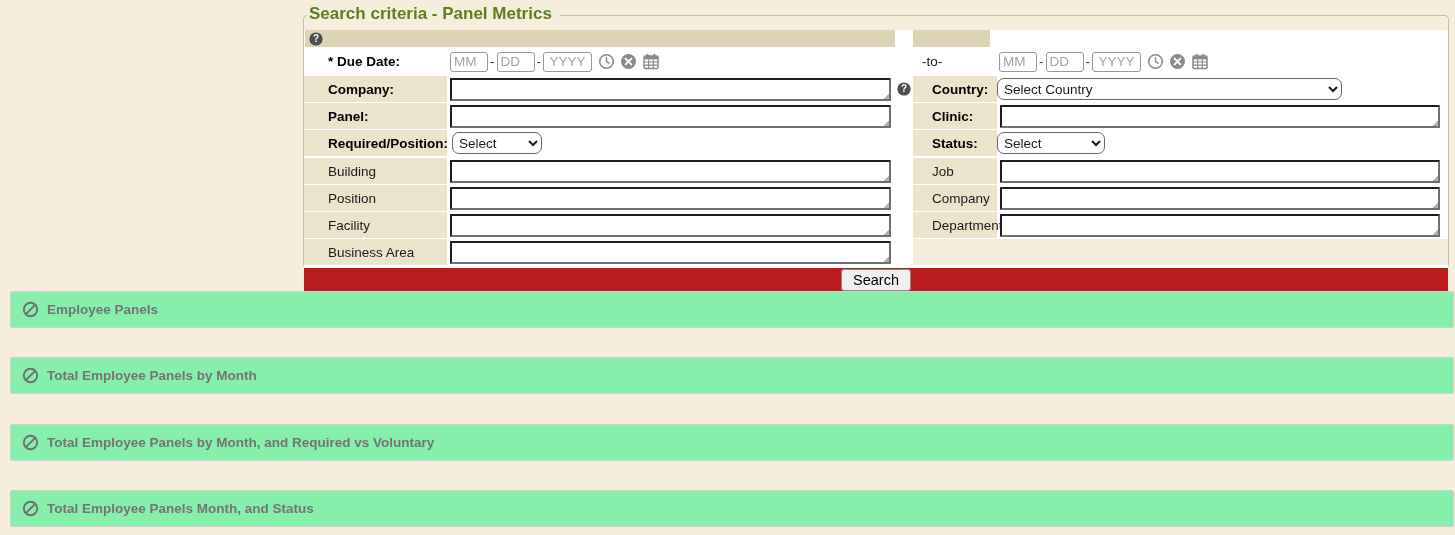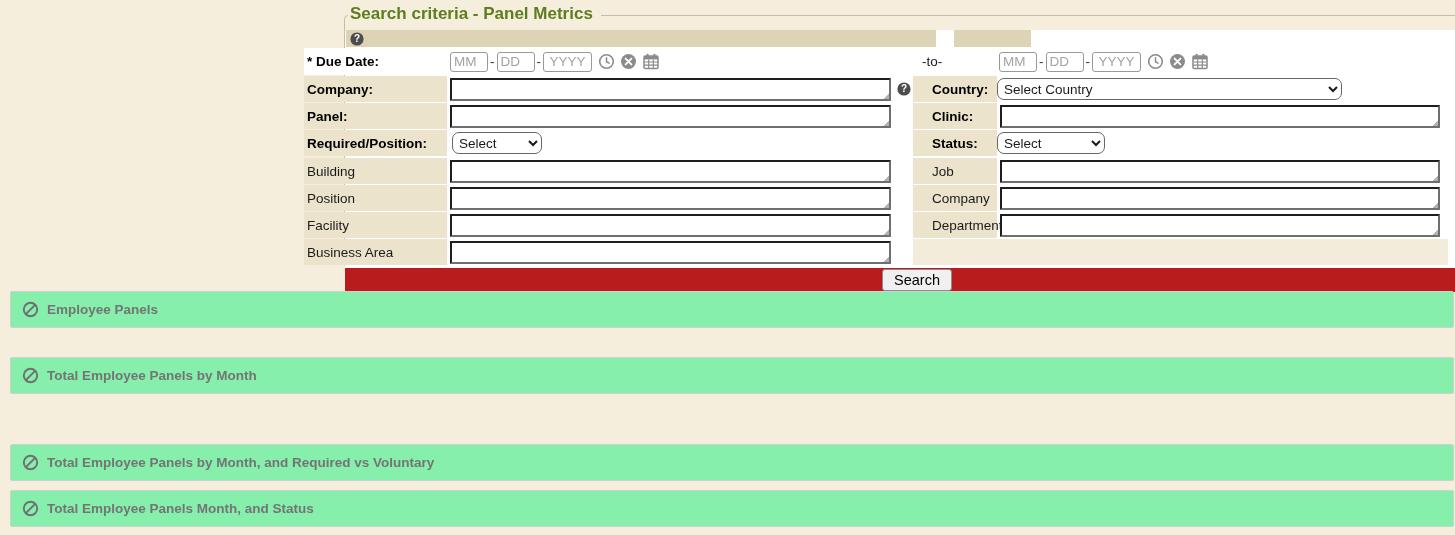--- a/index.html
+++ b/index.html
@@ -2,21 +2,21 @@
 <html><head>
 <meta charset="utf-8">
 <style>
   html,body{margin:0;padding:0;}
   body{
     width:1455px;height:535px;overflow:hidden;position:relative;
     background:#f6eedd;
     font-family:"Liberation Sans","DejaVu Sans",sans-serif;
     font-size:13.5px;color:#1a1a1a;
   }
-  .abs{position:absolute;margin-left:41px;}
+  .abs{position:absolute;}
 
   
   .form-border{
     left:303px;top:15px;width:1146px;height:253px;
     border:1px solid #c6bda7;border-radius:4px;box-sizing:border-box;
   }
   .legend{
     left:307px;top:4px;
     font-size:17px;font-weight:bold;color:#5e7d1f;
     background:#f6eedd;padding:0 8px 0 2px;white-space:nowrap;
@@ -29,21 +29,21 @@
   .helpbar{top:30px;height:17px;background:#ddd3b5;display:flex;align-items:center;}
   .helpbar-left{left:305px;width:590px;padding-left:4px;box-sizing:border-box;}
   .helpbar-right{left:913px;width:77px;}
 
   
   .row{
     position:absolute;left:304px;width:1144px;height:26px;
     display:flex;align-items:stretch;background:#fff;
   }
   .cell{display:flex;align-items:center;box-sizing:border-box;}
-  .lcell{width:143px;padding-left:3px;background:#ebe3cb;}
+  .lcell{width:143px;padding-left:24px;background:#ebe3cb;}
   .lzone{width:448px;}
   .mid{width:18px;justify-content:center;background:#fff;}
   .rcell{width:84px;padding-left:19px;background:#ebe3cb;}
   .rzone{flex:1;}
   .b{font-weight:bold;color:#000;}
   .row.dd .lcell,.row.dd .rcell{background:#fff;}
   .row.dd .rcell{padding-left:9px;}
   .row.ba .rcell,.row.ba .rzone{background:#f3ecdb;}
 
   
@@ -299,21 +299,21 @@
 <div class="bar" style="top:357px;">
   <span>
       <svg width="17" height="17" viewBox="0 0 17 17">
         <circle cx="8.5" cy="8.5" r="6.7" fill="none" stroke="#6f6f6f" stroke-width="1.9"></circle>
         <path d="M3.8 13.2L13.2 3.8" stroke="#6f6f6f" stroke-width="1.9"></path>
       </svg>
     </span>
   <span class="bar-label">Total Employee Panels by Month</span>
 </div>
 
-<div class="bar" style="top:444px;">
+<div class="bar" style="top:424px;">
   <span>
       <svg width="17" height="17" viewBox="0 0 17 17">
         <circle cx="8.5" cy="8.5" r="6.7" fill="none" stroke="#6f6f6f" stroke-width="1.9"></circle>
         <path d="M3.8 13.2L13.2 3.8" stroke="#6f6f6f" stroke-width="1.9"></path>
       </svg>
     </span>
   <span class="bar-label">Total Employee Panels by Month, and Required vs Voluntary</span>
 </div>
 
 <div class="bar" style="top:490px;">

